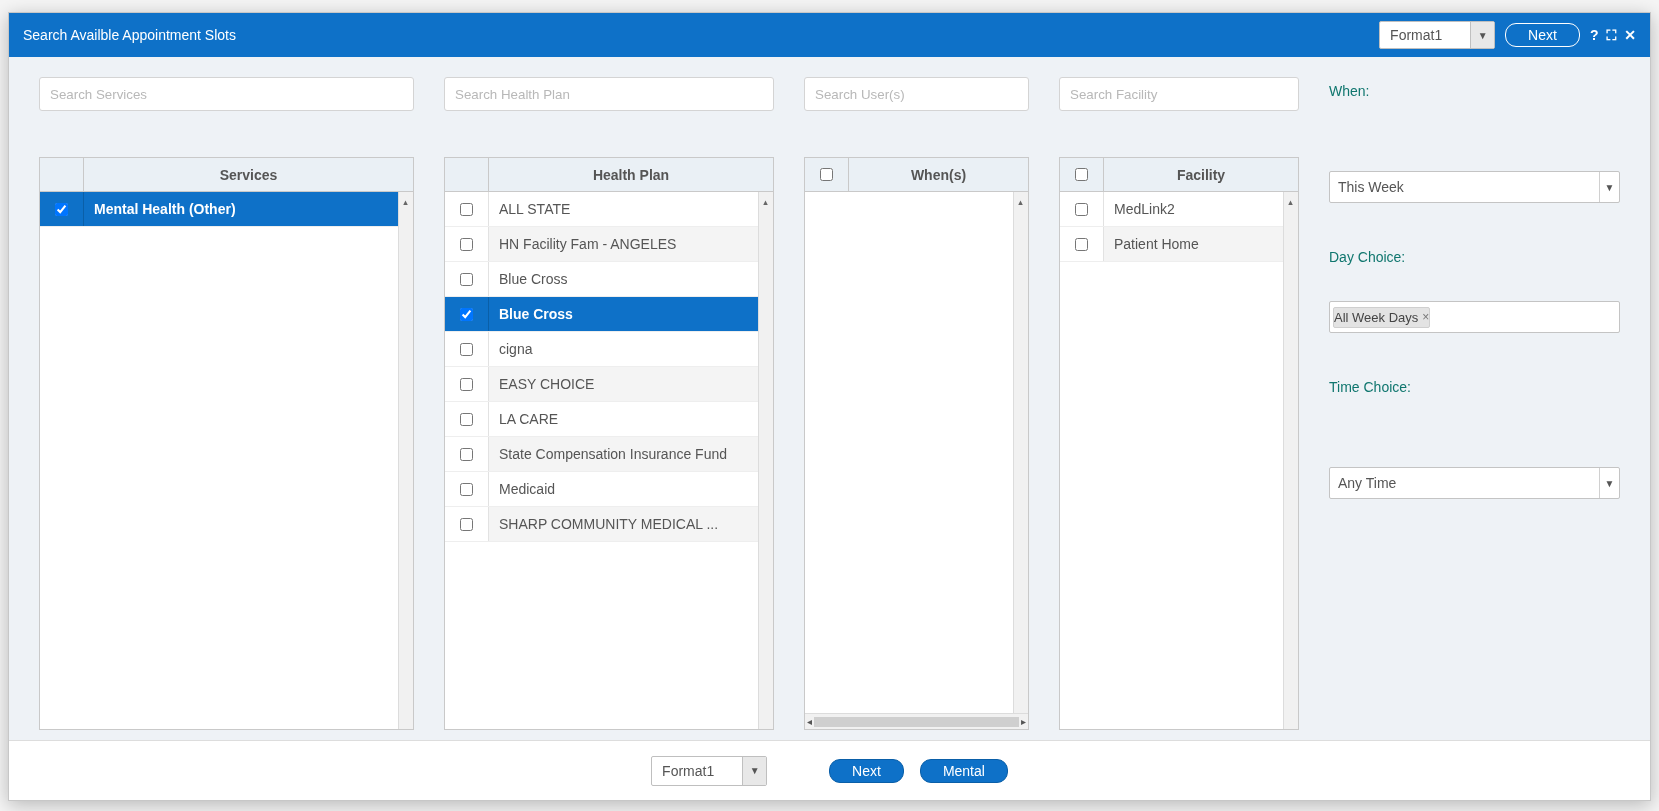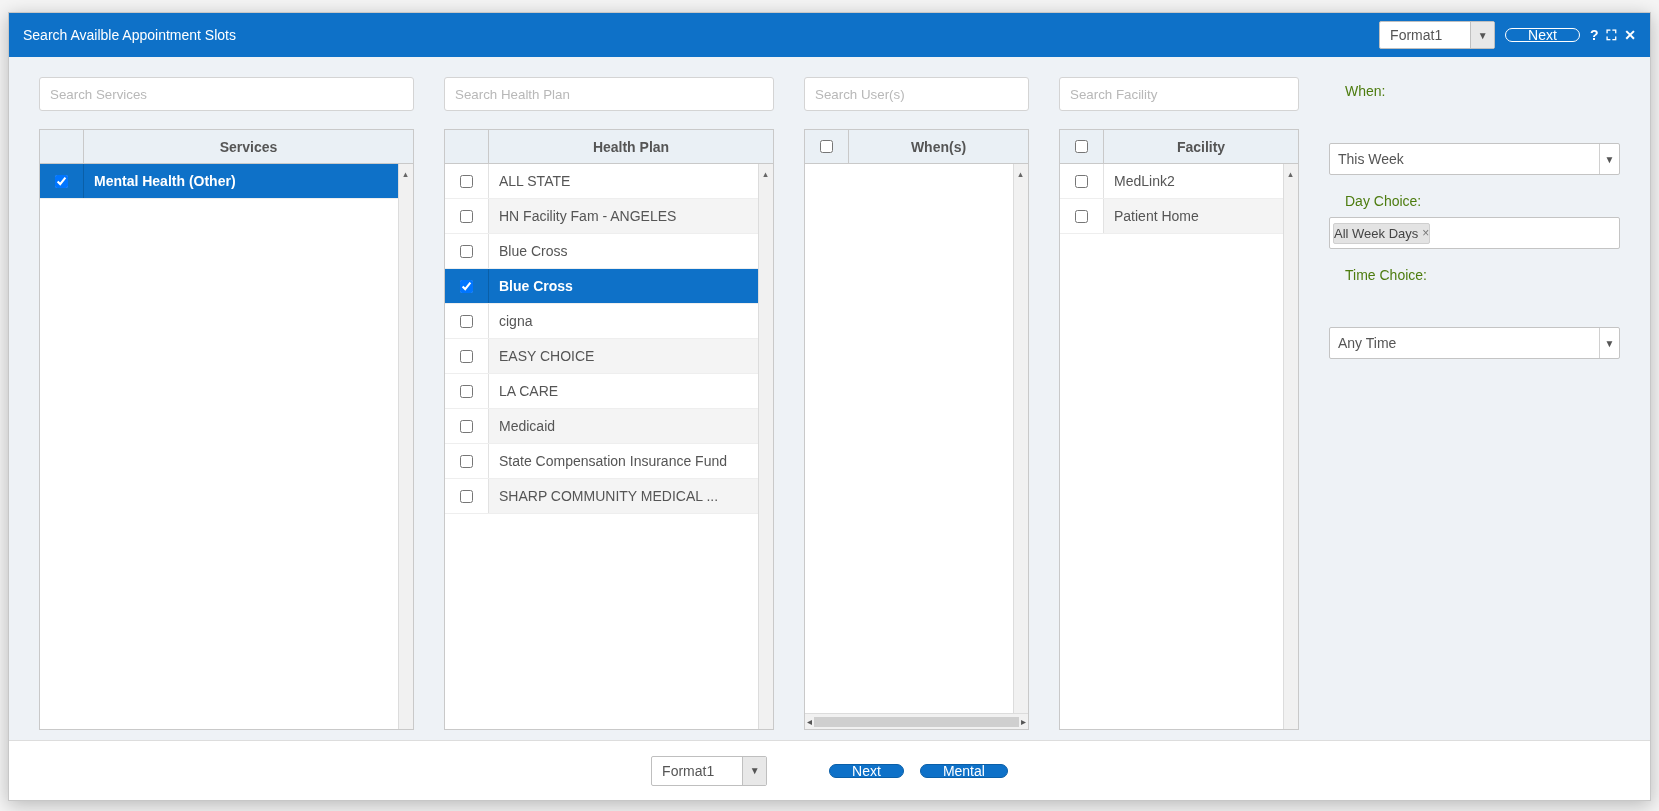--- a/index.html
+++ b/index.html
@@ -19,32 +19,32 @@
   .combo {
     display: inline-flex; align-items: center; height: 28px; background: #fff; color: #555;
     border: 1px solid #bfbfbf; border-radius: 2px; overflow: hidden;
   }
   .combo .combo-text { padding: 0 10px; min-width: 90px; }
   .combo .combo-btn {
     width: 24px; height: 100%; border-left: 1px solid #c0c0c0; background: #e8e8e8;
     display: flex; align-items: center; justify-content: center; font-size: 10px; color: #555;
   }
   .btn {
-    display: inline-flex; align-items: center; justify-content: center; height: 14px;
+    display: inline-flex; align-items: center; justify-content: center; height: 24px;
     padding: 0 22px; border-radius: 11px; font-size: 14px; cursor: pointer; border: 1px solid transparent;
   }
   .btn-primary { background: #0e71c8; color: #fff; border-color: #0a5fa8; }
   .btn-outline { background: transparent; border: 1px solid #fff; color: #fff; }
   .title-icons { display: flex; align-items: center; gap: 8px; color: #fff; font-weight: bold; }
   .title-icons span { cursor: pointer; }
 
   .body {
     flex: 1; background: #eef2f6; padding: 20px 30px 10px; display: flex; gap: 30px; overflow: hidden;
   }
-  .col { display: flex; flex-direction: column; }
+  .col { display: flex; flex-direction: column; gap: 28px; }
   .col-services { width: 375px; }
   .col-health   { width: 330px; }
   .col-users    { width: 225px; }
   .col-facility { width: 240px; }
   .col-filters  { flex: 1; min-width: 190px; }
 
   .search-box {
     height: 34px; border: 1px solid #d4d4d4; border-radius: 3px; background: #fff;
     padding: 0 10px; color: #aaa; width: 100%; margin-bottom: 18px;
   }
@@ -71,21 +71,21 @@
   .cell-check {
     width: 44px; display:flex; align-items:center; justify-content:center; border-right: 1px solid #e2e2e2;
   }
   .cell-label { flex:1; display:flex; align-items:center; padding: 0 10px; color:#555; white-space:nowrap; overflow:hidden; text-overflow:ellipsis; }
   input[type=checkbox] { width: 13px; height: 13px; }
 
   .hscroll { height: 16px; background: #f1f1f1; border-top: 1px solid #dcdcdc; display:flex; align-items:center; justify-content:space-between; padding:0 2px; }
   .hscroll .arrow { font-size: 10px; color:#555; }
   .hscroll .track { flex:1; height: 10px; background:#cfcfcf; margin:0 2px; }
 
-  .filters label { display:block; color:#4d7c0f; margin: 6px 16px 8px; }
+  .filters label { display:block; color:#0f766e; margin: 6px 0 8px; }
   .filters .sel {
     width: 100%; height: 32px; border: 1px solid #c4c4c4; border-radius: 2px; background:#fff;
     display:flex; align-items:center; justify-content:space-between; padding:0 8px; color:#555;margin-top:36px;
   }
   .filters .sel .caret { width:20px; text-align:center; border-left:1px solid #d0d0d0; margin-right:-8px; height:100%; display:flex; align-items:center; justify-content:center; font-size:10px; color:#555; }
   .tag-field {
     width:100%; min-height:32px; border:1px solid #c4c4c4; border-radius:2px; background:#fff; padding:3px; display:flex; align-items:center;
   }
   .tag {
     background:#e3e3e3; border:1px solid #cfcfcf; border-radius:2px; padding:2px 0; font-size:13px; color:#444; display:inline-flex; align-items:center; gap:4px;
@@ -194,27 +194,27 @@
             <div class="row">
               <div class="cell-check">
                 <input type="checkbox" style="">
               </div>
               <div class="cell-label">LA CARE</div>
             </div>
             <div class="row">
               <div class="cell-check">
                 <input type="checkbox" style="">
               </div>
+              <div class="cell-label">State Compensation Insurance Fund</div>
+            </div>
+            <div class="row">
+              <div class="cell-check">
+                <input type="checkbox" style="">
+              </div>
               <div class="cell-label">Medicaid</div>
-            </div>
-            <div class="row">
-              <div class="cell-check">
-                <input type="checkbox" style="">
-              </div>
-              <div class="cell-label">State Compensation Insurance Fund</div>
             </div>
             <div class="row">
               <div class="cell-check">
                 <input type="checkbox" style="">
               </div>
               <div class="cell-label">SHARP COMMUNITY MEDICAL ...</div>
             </div>
             <div class="scroll-gutter">
               <div class="scroll-thumb-top">▴</div>
             </div>

